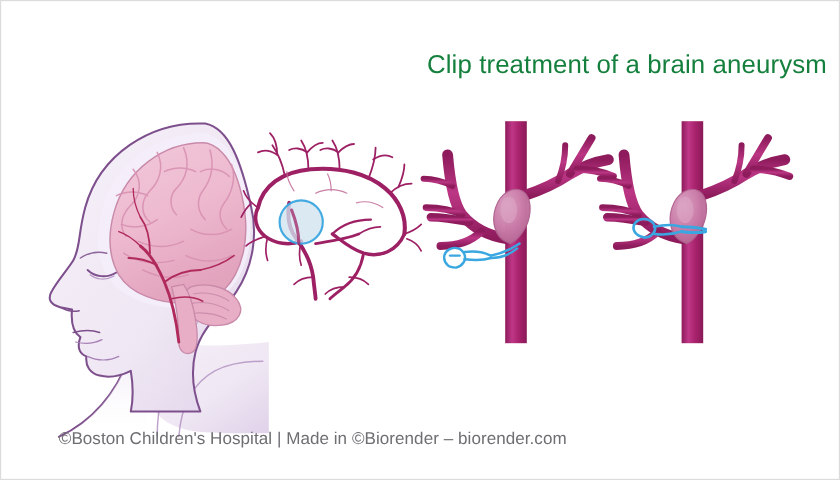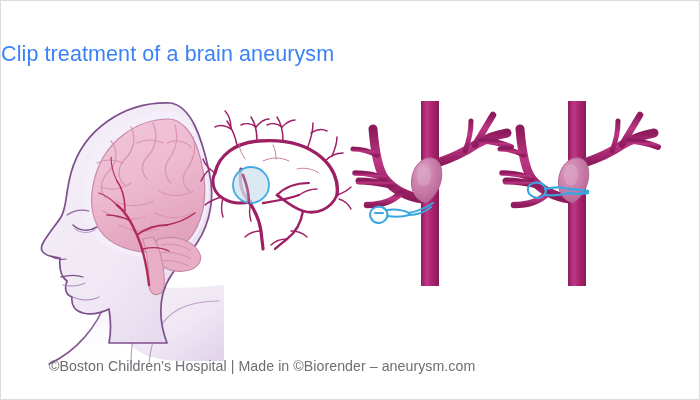--- a/index.html
+++ b/index.html
@@ -20,26 +20,26 @@
     box-sizing: border-box;
     background: #ffffff;
     border: 1px solid #dcdcdc;
     overflow: hidden;
   }
   #figure-title {
     position: absolute;
     top: 41px;
     left: 0;
     width: 688px;
-    text-align: left;
+    text-align: right;
     font-family: "Liberation Sans", sans-serif;
     font-size: 21.5px;
     font-weight: 400;
     letter-spacing: 0.1px;
-    color: #3b82f6;
+    color: #15803d;
     white-space: nowrap;
   }
   #figure-caption {
     position: absolute;
     top: 357px;
     left: 48px;
     font-family: "Liberation Sans", sans-serif;
     font-size: 14.2px;
     font-weight: 400;
     color: #6e6e73;
@@ -334,15 +334,15 @@
       <g fill="none" stroke="#3aa7e0" stroke-width="2.2" stroke-linecap="round" stroke-linejoin="round">
         <path d="M38 96 C32 94 30 88 34 84 C38 80 46 81 49 86 C52 91 47 97 41 97 Z"></path>
         <path d="M49 88 C58 86 66 86 72 88"></path>
         <path d="M49 94 C58 95 66 94 72 92"></path>
         <path d="M72 88 C80 88 86 89 92 90" stroke-width="2.6"></path>
         <path d="M72 92 C80 93 86 93 92 92" stroke-width="2.6"></path>
       </g>
     </svg>
   </div>
 
-  <div id="figure-caption">©Boston Children's Hospital | Made in ©Biorender – aneurysm.com</div>
+  <div id="figure-caption">©Boston Children's Hospital | Made in ©Biorender – biorender.com</div>
 
 </div>
 
 </body></html>

